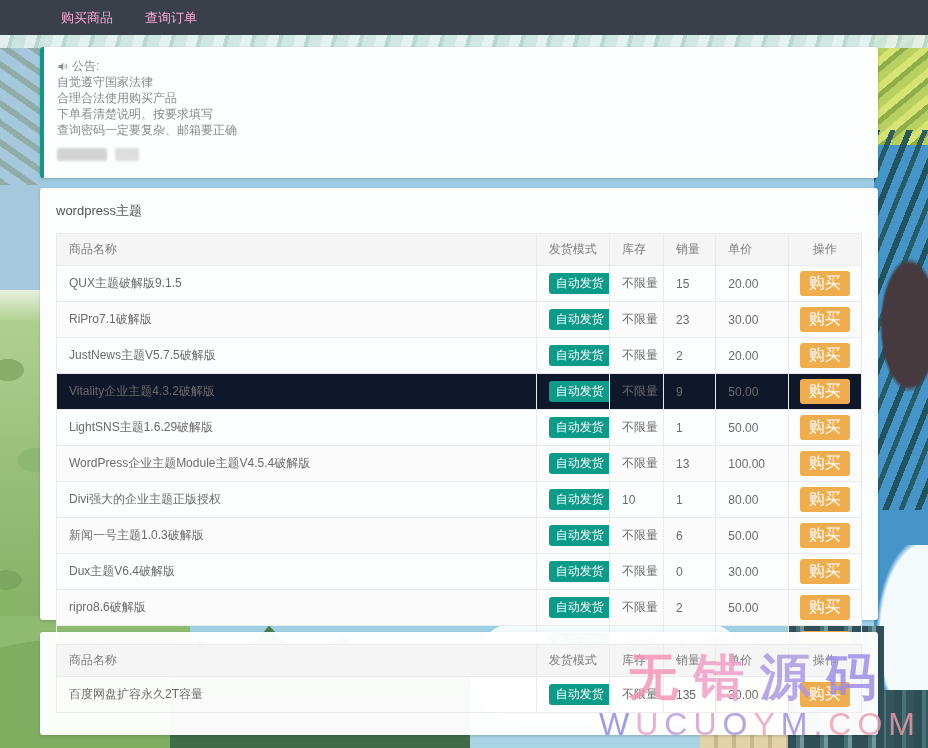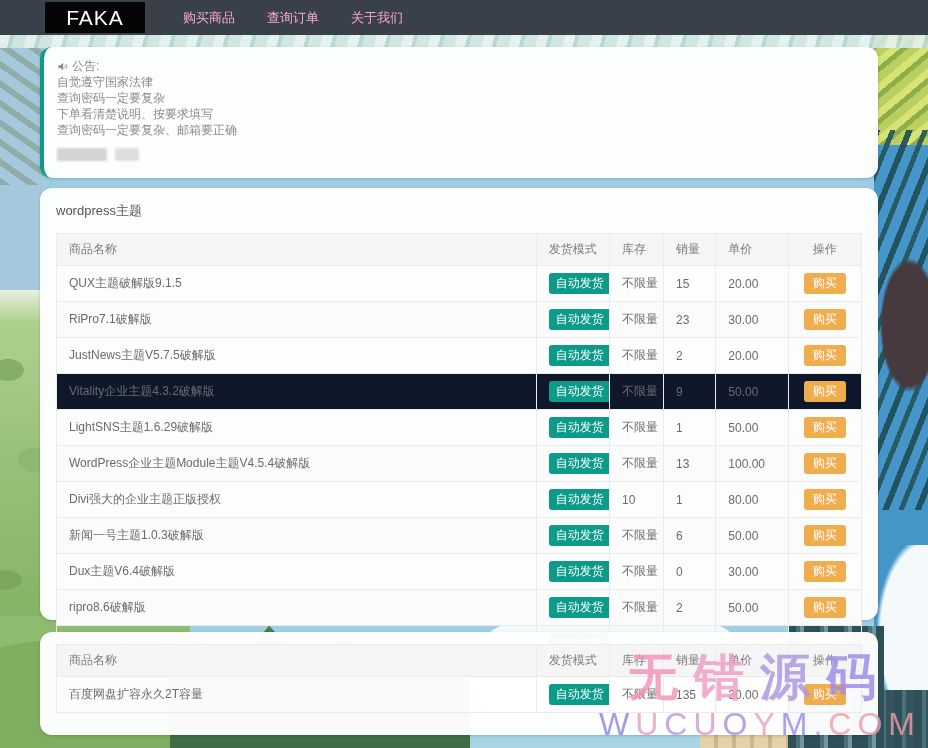--- a/index.html
+++ b/index.html
@@ -50,21 +50,21 @@
   .navbar { position:absolute; left:0; top:0; width:100%; height:35px; z-index:3;
     background:#3a4049; display:flex; align-items:center; padding-left:45px; }
   .logo { width:100px; height:31px; background:#050505; color:#fff; display:flex;
     align-items:center; justify-content:center; font-size:21px; letter-spacing:1px;
     margin-right:22px; cursor:pointer; }
   .nav-link { color:#f9a8d4; font-size:13px; padding:0 16px; line-height:35px;
     cursor:pointer; text-decoration:none; display:inline-block; }
 
   
   .container { position:absolute; left:40px; width:838px; z-index:2; }
-  .card { background:rgba(255,255,255,.97); border-radius:12px;
+  .card { background:rgba(255,255,255,.97); border-radius:3px;
     box-shadow:0 1px 3px rgba(0,0,0,.18); }
   .card-announce { top:47px; height:131px; position:absolute; width:838px;
     border-left:4px solid #0c9b88; padding:11px 16px 10px 13px; }
   .ann-line { font-size:12px; color:#8a8a8a; line-height:16px; display:flex; align-items:center; }
   .ann-title { gap:4px; }
   .speaker-icon svg { display:block; }
   .redact { margin-top:10px; display:flex; gap:8px; }
   .blob { height:13px; background:#d4d4d4; border-radius:2px; filter:blur(1.2px); display:inline-block; }
   .blob.b1 { width:50px; } .blob.b2 { width:24px; background:#dedede; }
 
@@ -78,21 +78,21 @@
     padding:7px 12px; font-size:12px; color:#6b6b6b; white-space:nowrap;
     overflow:hidden; }
   thead th { background:#f5f5f5; color:#7d7d7d; }
   col.c-name{width:59.6%;} col.c-mode{width:9.1%;} col.c-stock{width:6.7%;}
   col.c-sales{width:6.5%;} col.c-price{width:9%;} col.c-act{width:9.1%;}
   td.center, th.center { text-align:center; padding:4px 6px; }
   tbody tr:nth-child(even) { background:#fbfbfb; }
   tbody tr.hl { background:#0f172a; }
   .badge { display:inline-block; background:#0c9b88; color:#fff; font-size:12px;
     padding:2px 7px; border-radius:3px; }
-  .buy-btn { display:inline-block; background:#f0ad4e; color:#fff; font-size:12px;
+  .buy-btn { display:inline-block; background:#f0ad4e; color:#fff; font-size:16px;
     padding:2px 9px; border:none; border-radius:3px; cursor:pointer;
     font-family:inherit; }
 
   
   .watermark { position:absolute; right:-2px; bottom:4px; width:340px; z-index:6;
     pointer-events:none; text-align:center; opacity:.82; }
   .wm1 { font-size:50px; font-weight:bold; letter-spacing:16px; line-height:54px; }
   .wm2 { font-size:32px; letter-spacing:6px; line-height:40px; }
 </style>
 </head>
@@ -112,40 +112,36 @@
   <div class="bottom-band"></div>
   <div class="bush-left"></div>
   <div class="trees"></div>
   <div class="cloud1"></div>
   <div class="building"></div>
   <div class="stripes-r"></div>
   <div class="topstrip"></div>
 </div>
 
 <div class="navbar">
-  <div class="logo">
-    <span>FAKA</span>
-  </div>
   <a class="nav-link">购买商品</a>
   <a class="nav-link">查询订单</a>
-  <a class="nav-link">关于我们</a>
 </div>
 
 <div class="container card card-announce">
   <div class="ann-line ann-title">
     <span class="speaker-icon">
       <svg width="11" height="11" viewBox="0 0 16 16" fill="none">
         <path d="M2 6h3l4-3.5v11L5 10H2z" fill="#8a8a8a"></path>
         <path d="M11 5.5c1 .8 1 4.2 0 5M13 4c1.8 1.5 1.8 6.5 0 8" stroke="#8a8a8a" stroke-width="1.1" fill="none"></path>
       </svg>
     </span>
     <span>公告:</span>
   </div>
   <div class="ann-line">自觉遵守国家法律</div>
-  <div class="ann-line">查询密码一定要复杂</div>
+  <div class="ann-line">合理合法使用购买产品</div>
   <div class="ann-line">下单看清楚说明、按要求填写</div>
   <div class="ann-line">查询密码一定要复杂、邮箱要正确</div>
   <div class="redact">
     <span class="blob b1"></span>
     <span class="blob b2"></span>
   </div>
 </div>
 
 <div class="container card card-table card-wp">
   <div class="card-title">wordpress主题</div>

